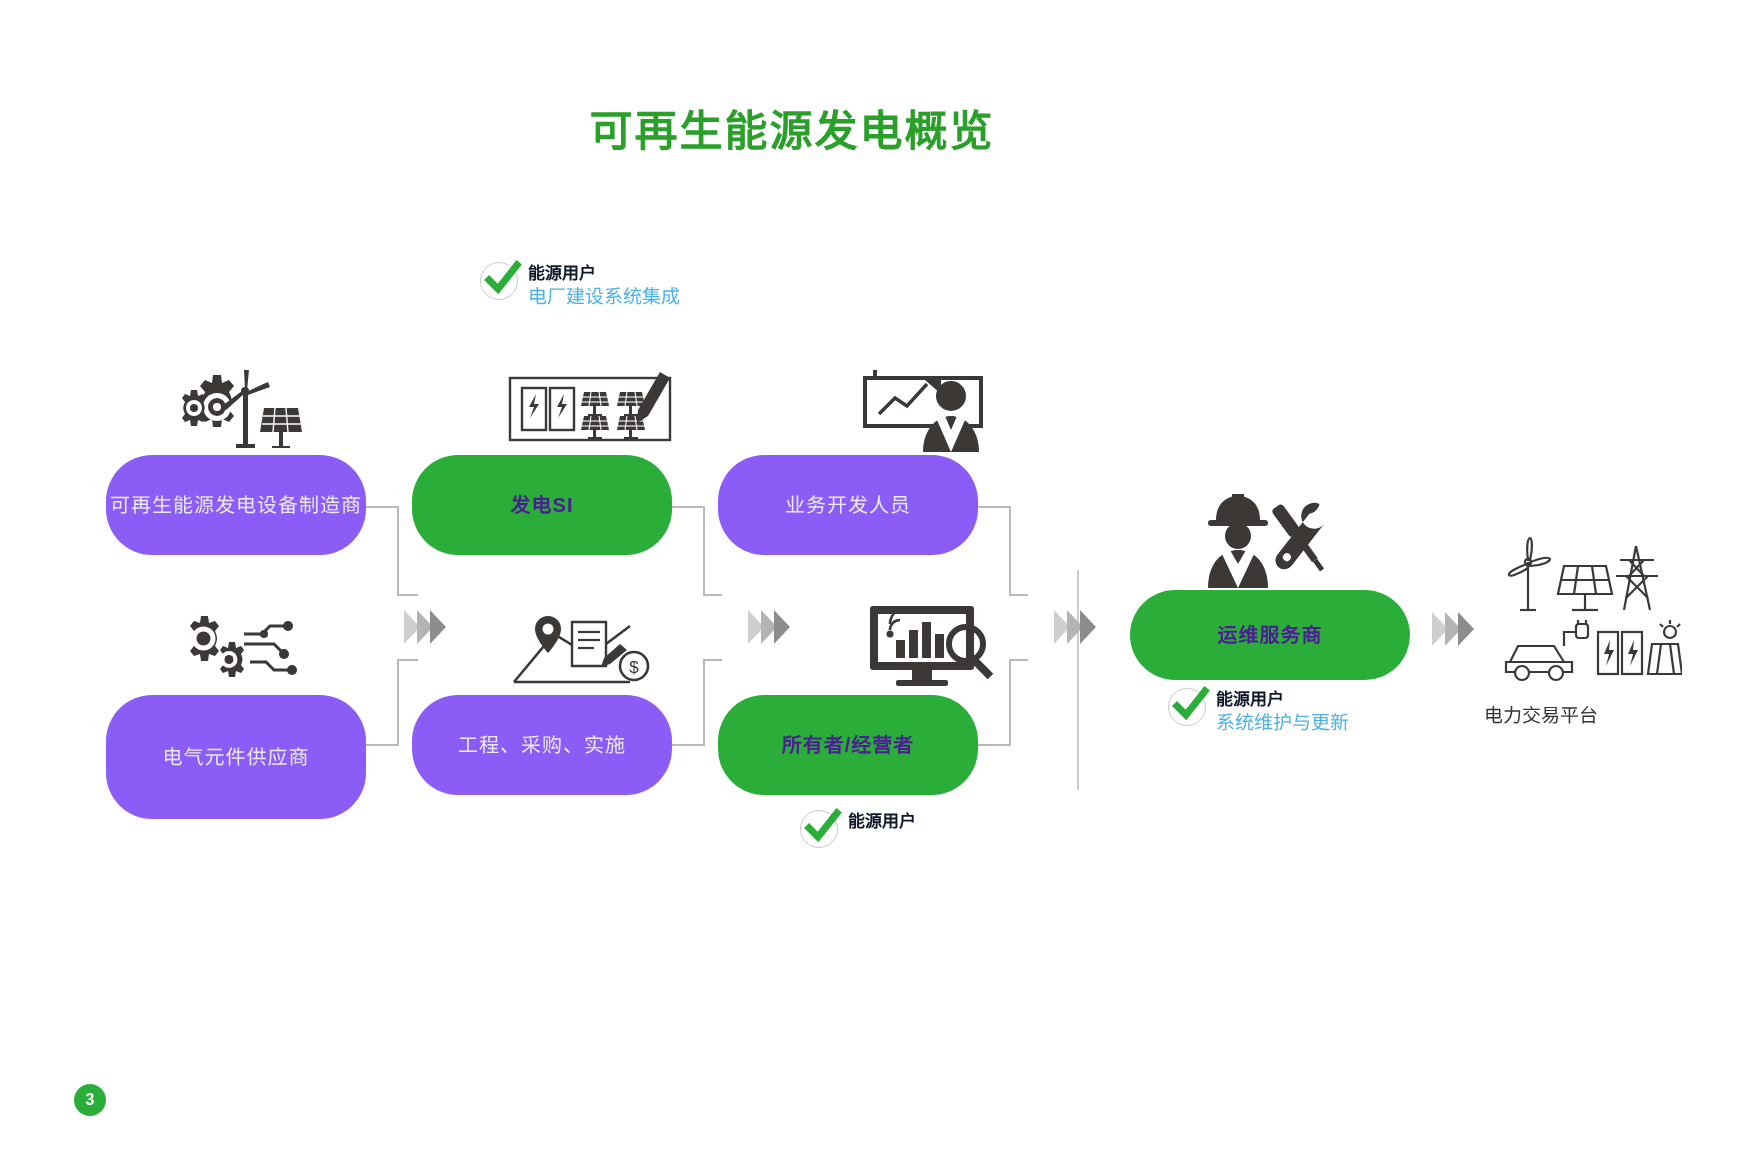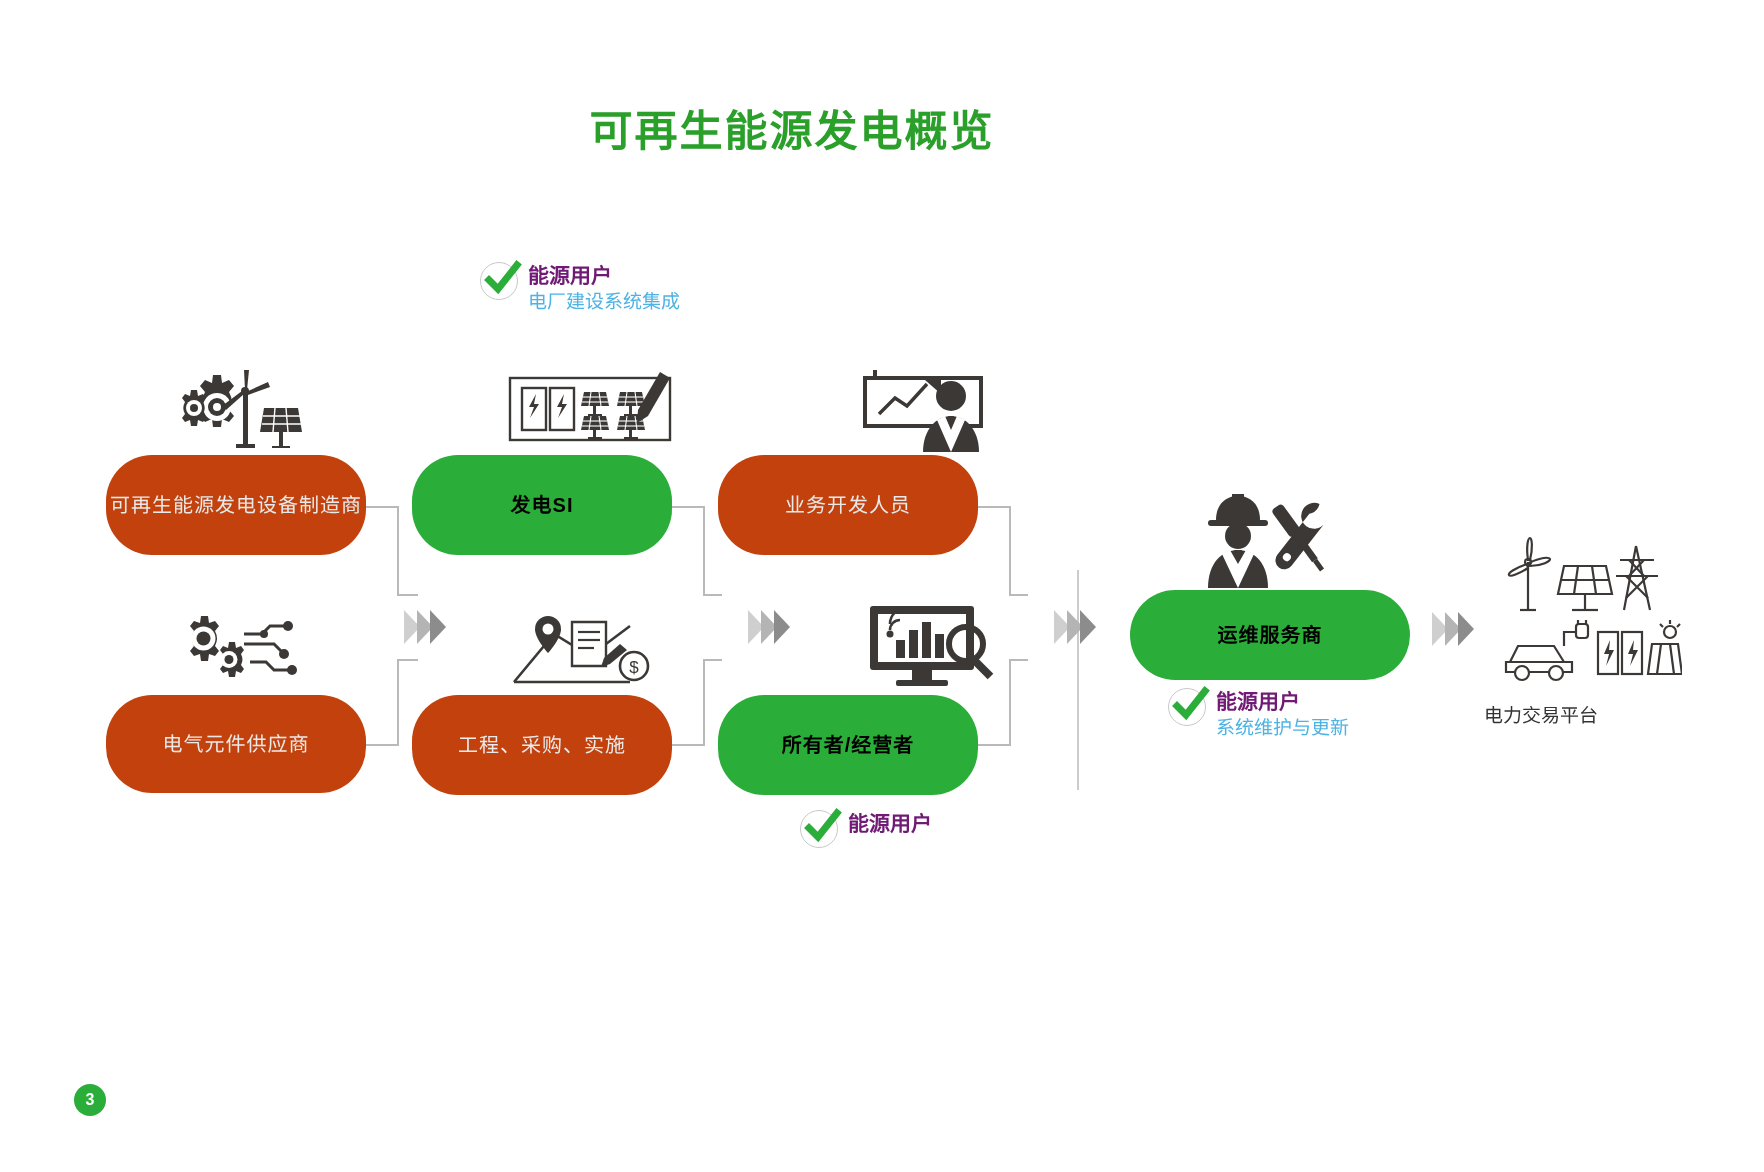--- a/index.html
+++ b/index.html
@@ -29,43 +29,43 @@
     position:absolute;
     border-radius:46px;
     display:flex;align-items:center;justify-content:center;
     color:#ffffff;
     font-size:20px;
     letter-spacing:1px;
     box-sizing:border-box;
     text-align:center;
     line-height:1.2;
   }
-  .pill.dark{background:#c2410c;font-weight:normal;color:#e9e9e9;}
-  .pill.green{background:#2bad3a;font-weight:bold;color:#000000;text-align:right;}
+  .pill.dark{background:#8b5cf6;font-weight:normal;color:#e9e9e9;}
+  .pill.green{background:#2bad3a;font-weight:bold;color:#4c1d95;text-align:right;}
 
   
   .chev-group{position:absolute;display:flex;align-items:center;}
   .chev{width:0;height:0;border-style:solid;border-width:17px 0 17px 16px;
         border-color:transparent transparent transparent #cfcfcf;margin-right:-3px;}
   .chev.c2{border-left-color:#b4b4b4;}
   .chev.c3{border-left-color:#8c8c8c;}
 
   
   .annot{position:absolute;display:flex;align-items:flex-start;}
   .check{
     width:38px;height:38px;border-radius:50%;
     border:1.6px solid #c9c9c9;
     box-sizing:border-box;
     flex:0 0 38px;
     position:relative;
     margin-right:10px;
   }
   .check svg{position:absolute;left:-4px;top:-7px;}
   .annot-text{padding-top:1px;}
-  .annot-title{color:#701a75;font-size:21px;font-weight:bold;line-height:1.25;white-space:nowrap;}
+  .annot-title{color:#0f172a;font-size:17px;font-weight:bold;line-height:1.25;white-space:nowrap;}
   .annot-sub{color:#4eb3e4;font-size:19px;line-height:1.35;white-space:nowrap;}
   .annot-list{list-style:none;margin:4px 0 0 0;padding:0;}
   .annot-list li{
     color:#4eb3e4;font-size:19px;line-height:1.55;white-space:nowrap;
     position:relative;padding-left:15px;
   }
   .annot-list li:before{
     content:"\2022";position:absolute;left:0;top:-1px;color:#4eb3e4;font-size:17px;
   }
 
@@ -165,21 +165,21 @@
         <circle cx="114" cy="60" r="5"></circle>
         <circle cx="86" cy="24" r="4"></circle>
       </g>
     </svg>
   </div>
 
   <div class="pill dark" style="left:106px;top:455px;width:260px;height:100px;">
     <span>可再生能源发电设备制造商</span>
   </div>
 
-  <div class="pill dark" style="left:106px;top:695px;width:260px;height:98px;">
+  <div class="pill dark" style="left:106px;top:695px;width:260px;height:124px;">
     <span>电气元件供应商</span>
   </div>
 
   <div class="chev-group" style="left:404px;top:610px;">
     <span class="chev"></span>
       <span class="chev c2"></span>
       <span class="chev c3"></span>
   </div>
 
   <div class="icon" style="left:508px;top:372px;">

